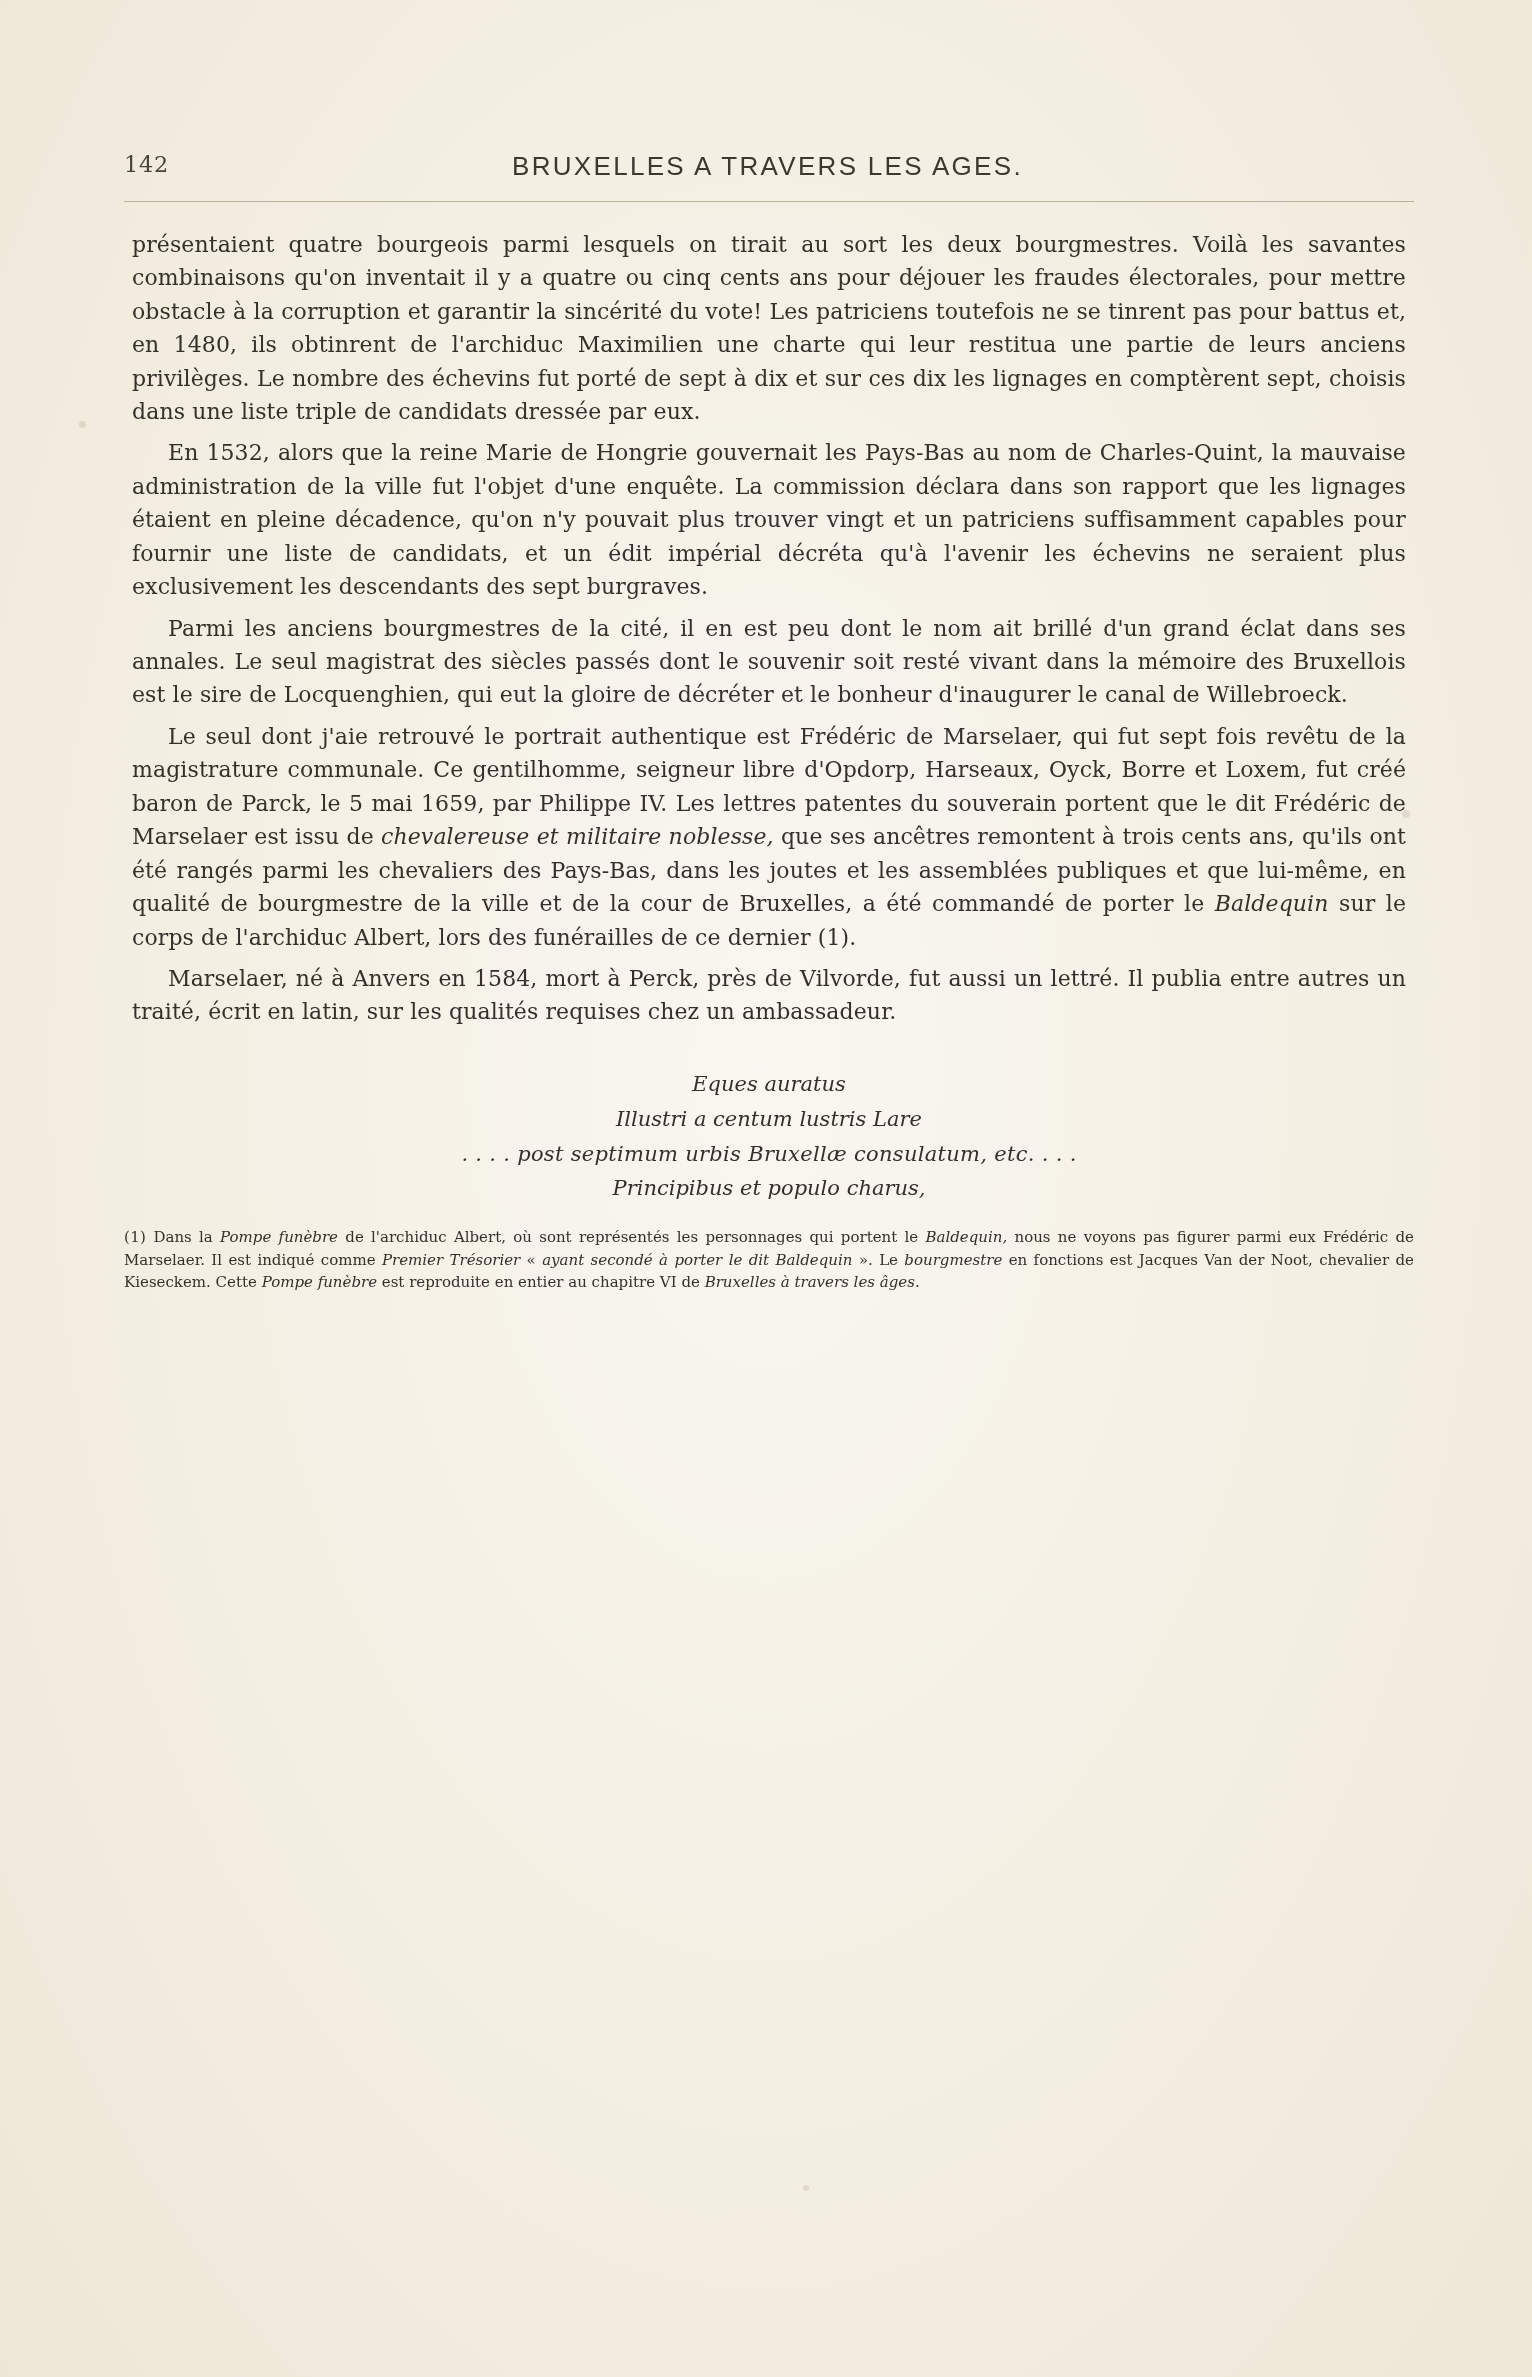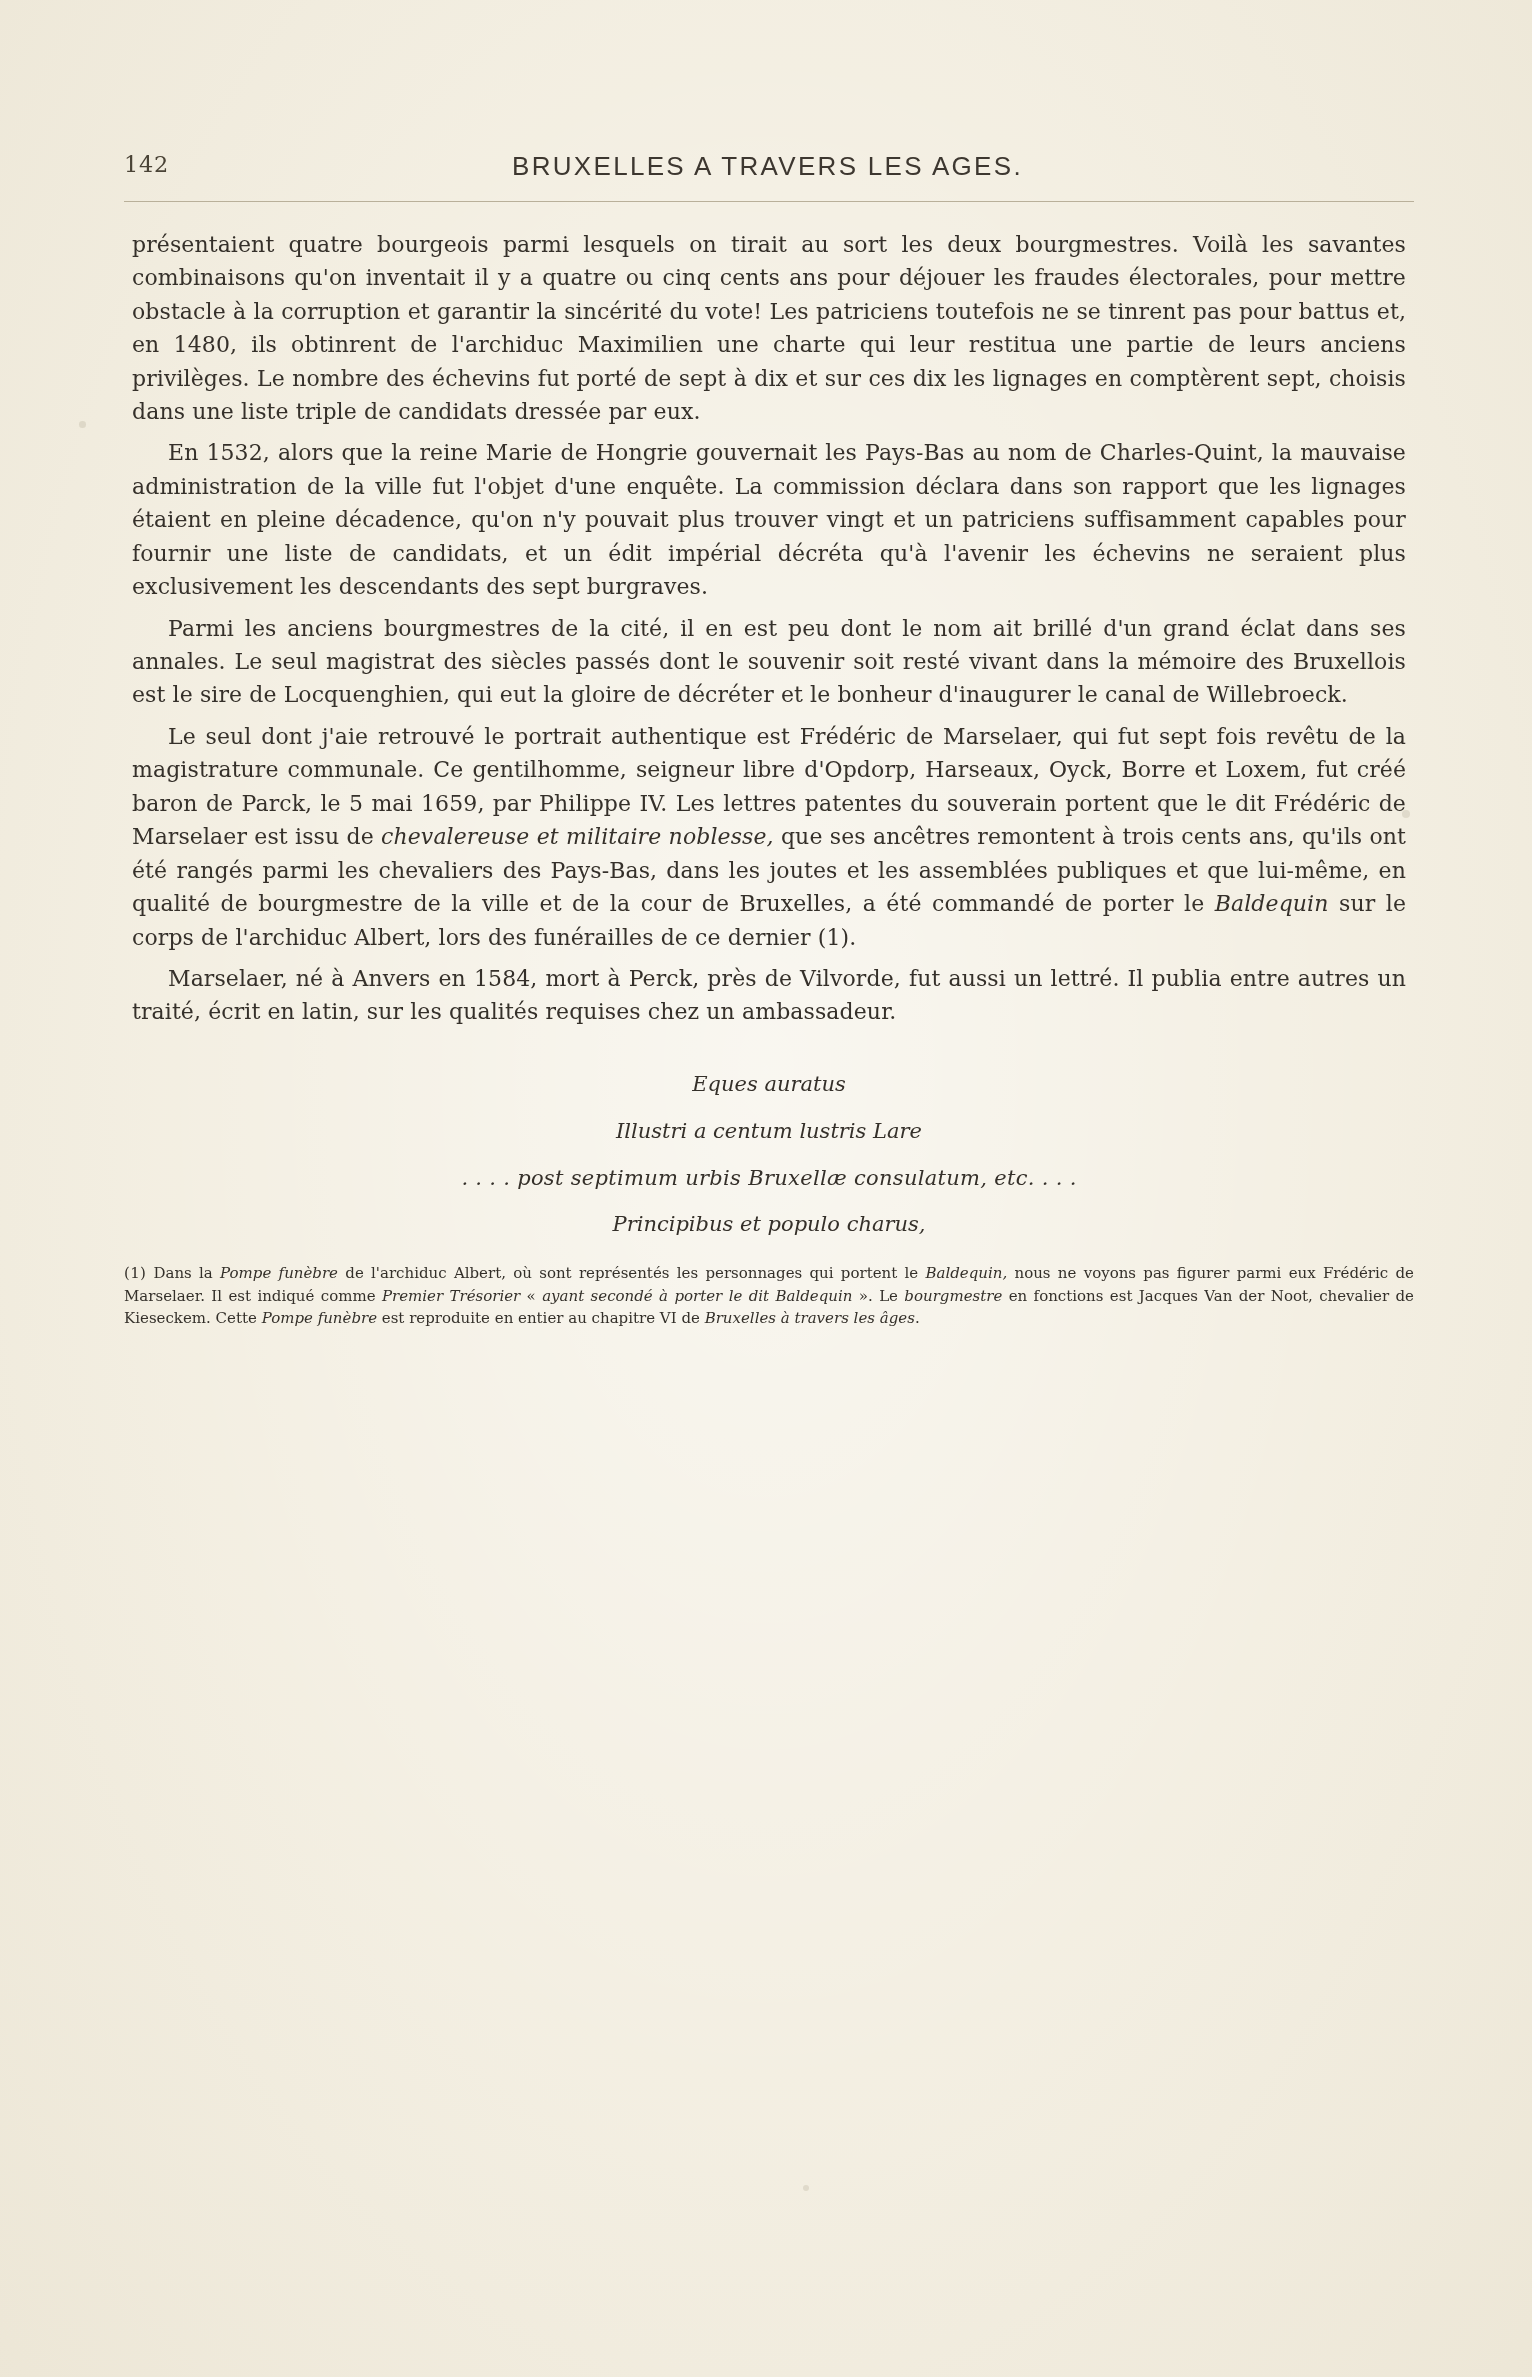--- a/index.html
+++ b/index.html
@@ -80,21 +80,20 @@
     margin-top: 38px;
     margin-bottom: 20px;
     text-align: center;
     font-style: italic;
     font-size: 21px;
     line-height: 1.66;
     color: #35302a;
   }
   .verse .line {
     display: block;
-    margin-top: 12px;
   }
   .verse .line.last {
     letter-spacing: 0.3px;
   }
   .footnote {
     margin-top: 17px;
     font-size: 15px;
     line-height: 1.5;
     text-align: justify;
     color: #34302a;

